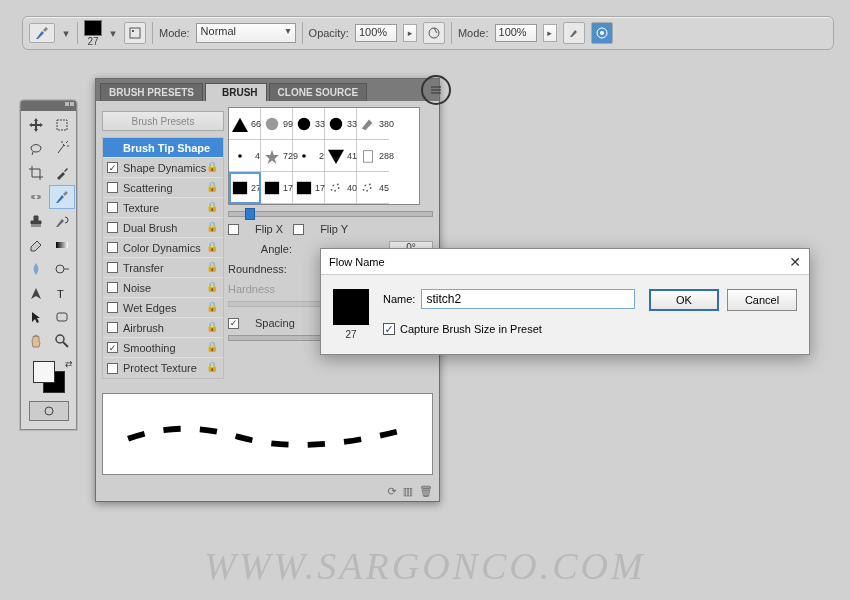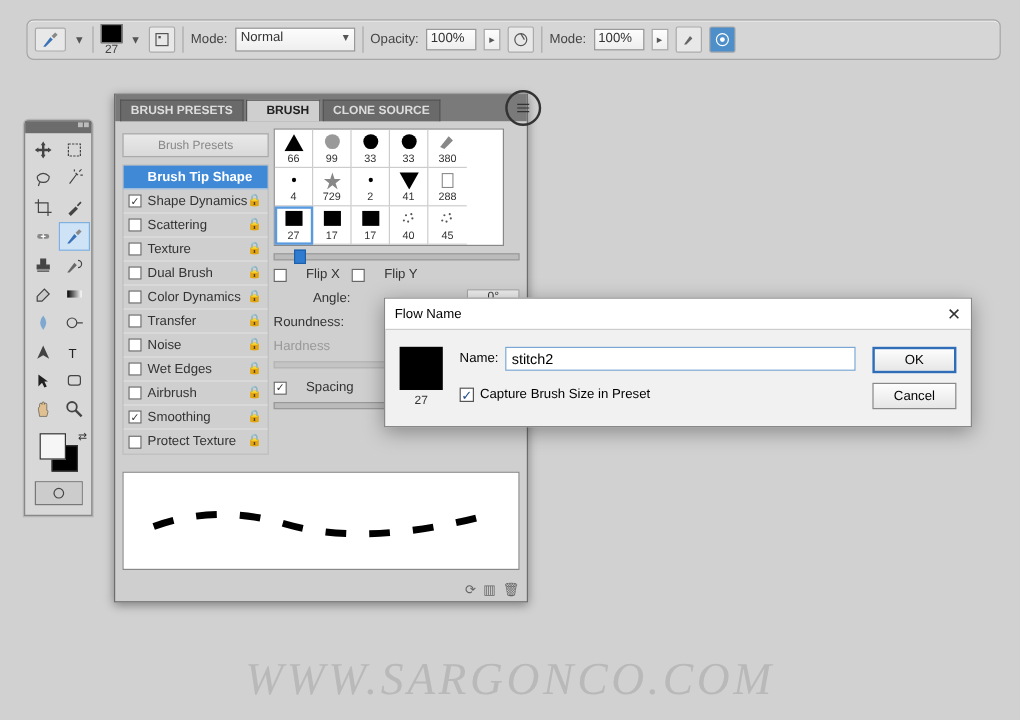--- a/index.html
+++ b/index.html
@@ -51,21 +51,21 @@
   .opt-list { border:1px solid #bdbdbd; }
   .opt-row { height:20px; display:flex; align-items:center; padding:0 4px; border-bottom:1px solid #e0e0e0; font-size:10px; color:#333; position:relative;}
   .opt-row .cb{width:11px;height:11px;border:1px solid #666;background:#fff;margin-right:5px;display:flex;align-items:center;justify-content:center;font-size:9px;color:#333;}
   .opt-row .cb.empty{visibility:hidden;}
   .opt-row.hl { background:#3f89d6; color:#fff;font-weight:bold; }
   .opt-row .lock{position:absolute;right:4px;top:3px;color:#666;font-size:10px;}
   .opt-row:last-child{border-bottom:none;}
   .panel-right { flex:1; }
   .thumbs { background:#fff; border:1px solid #888; width:192px; }
   .thumb-row{display:flex;}
-  .thumb{width:32px;height:32px;border-right:1px solid #ccc;border-bottom:1px solid #ccc;display:flex;flex-direction:column;align-items:center;justify-content:space-between;padding:2px 0;}
+  .thumb{width:32px;height:32px;border-right:1px solid #ccc;border-bottom:1px solid #ccc;display:flex;flex-direction:row;align-items:center;justify-content:space-between;padding:2px 0;}
   .thumb:last-child{border-right:none;}
   .thumb .shp{height:16px;width:22px;display:flex;align-items:center;justify-content:center;}
   .thumb .num{font-size:9px;color:#333;}
   .thumb.sel{outline:2px solid #5a9be0;outline-offset:-2px;}
   .ctrls { margin-top:6px; font-size:10px; color:#333;}
   .ctrl-row{display:flex;align-items:center;justify-content:space-between;padding:2px 0;}
   .ctrl-row .label{width:70px;}
   .valbox{width:44px;height:16px;border:1px solid #aaa;background:#eee;font-size:10px;text-align:center;}
   .slider{height:6px;background:#bbb;border:1px solid #999;position:relative;margin:2px 0 6px;}
   .slider .handle{position:absolute;top:-4px;width:10px;height:12px;background:#2f7bd0;border:1px solid #1d5fa9;}
@@ -83,21 +83,21 @@
   .dialog-body{display:flex;padding:14px 12px;gap:14px;}
   .dlg-preview{display:flex;flex-direction:column;align-items:center;}
   .dlg-preview .sw{width:36px;height:36px;background:#000;}
   .dlg-preview .sz{font-size:10px;color:#333;margin-top:4px;}
   .dlg-mid{flex:1;}
   .name-row{display:flex;align-items:center;gap:6px;}
   .name-row label{font-size:11px;}
   .name-row input{flex:1;height:20px;border:1px solid #7aa7d4;padding:1px 4px;font-size:12px;background:#fff;}
   .cap-row{display:flex;align-items:center;gap:5px;margin-top:14px;font-size:11px;}
   .cap-row .cb{width:12px;height:12px;border:1px solid #555;background:#fff;display:flex;align-items:center;justify-content:center;color:#234f86;}
-  .dlg-btns{display:flex;flex-direction:column;gap:8px;}
+  .dlg-btns{display:flex;flex-direction:row;gap:8px;}
   .dlg-btn{width:70px;height:22px;border:1px solid #888;background:linear-gradient(#fdfdfd,#e6e6e6);font-size:11px;}
   .dlg-btn.primary{border:2px solid #2f6db9;}
 
   .watermark{position:absolute;left:0;right:0;bottom:12px;text-align:center;color:#b9b9b9;font-size:38px;letter-spacing:3px;font-family:"Times New Roman",serif;font-style:italic;user-select:none;}
 </style>
 </head>
 <body>
 
 <div class="options-bar">
   <div class="tool-icon">

